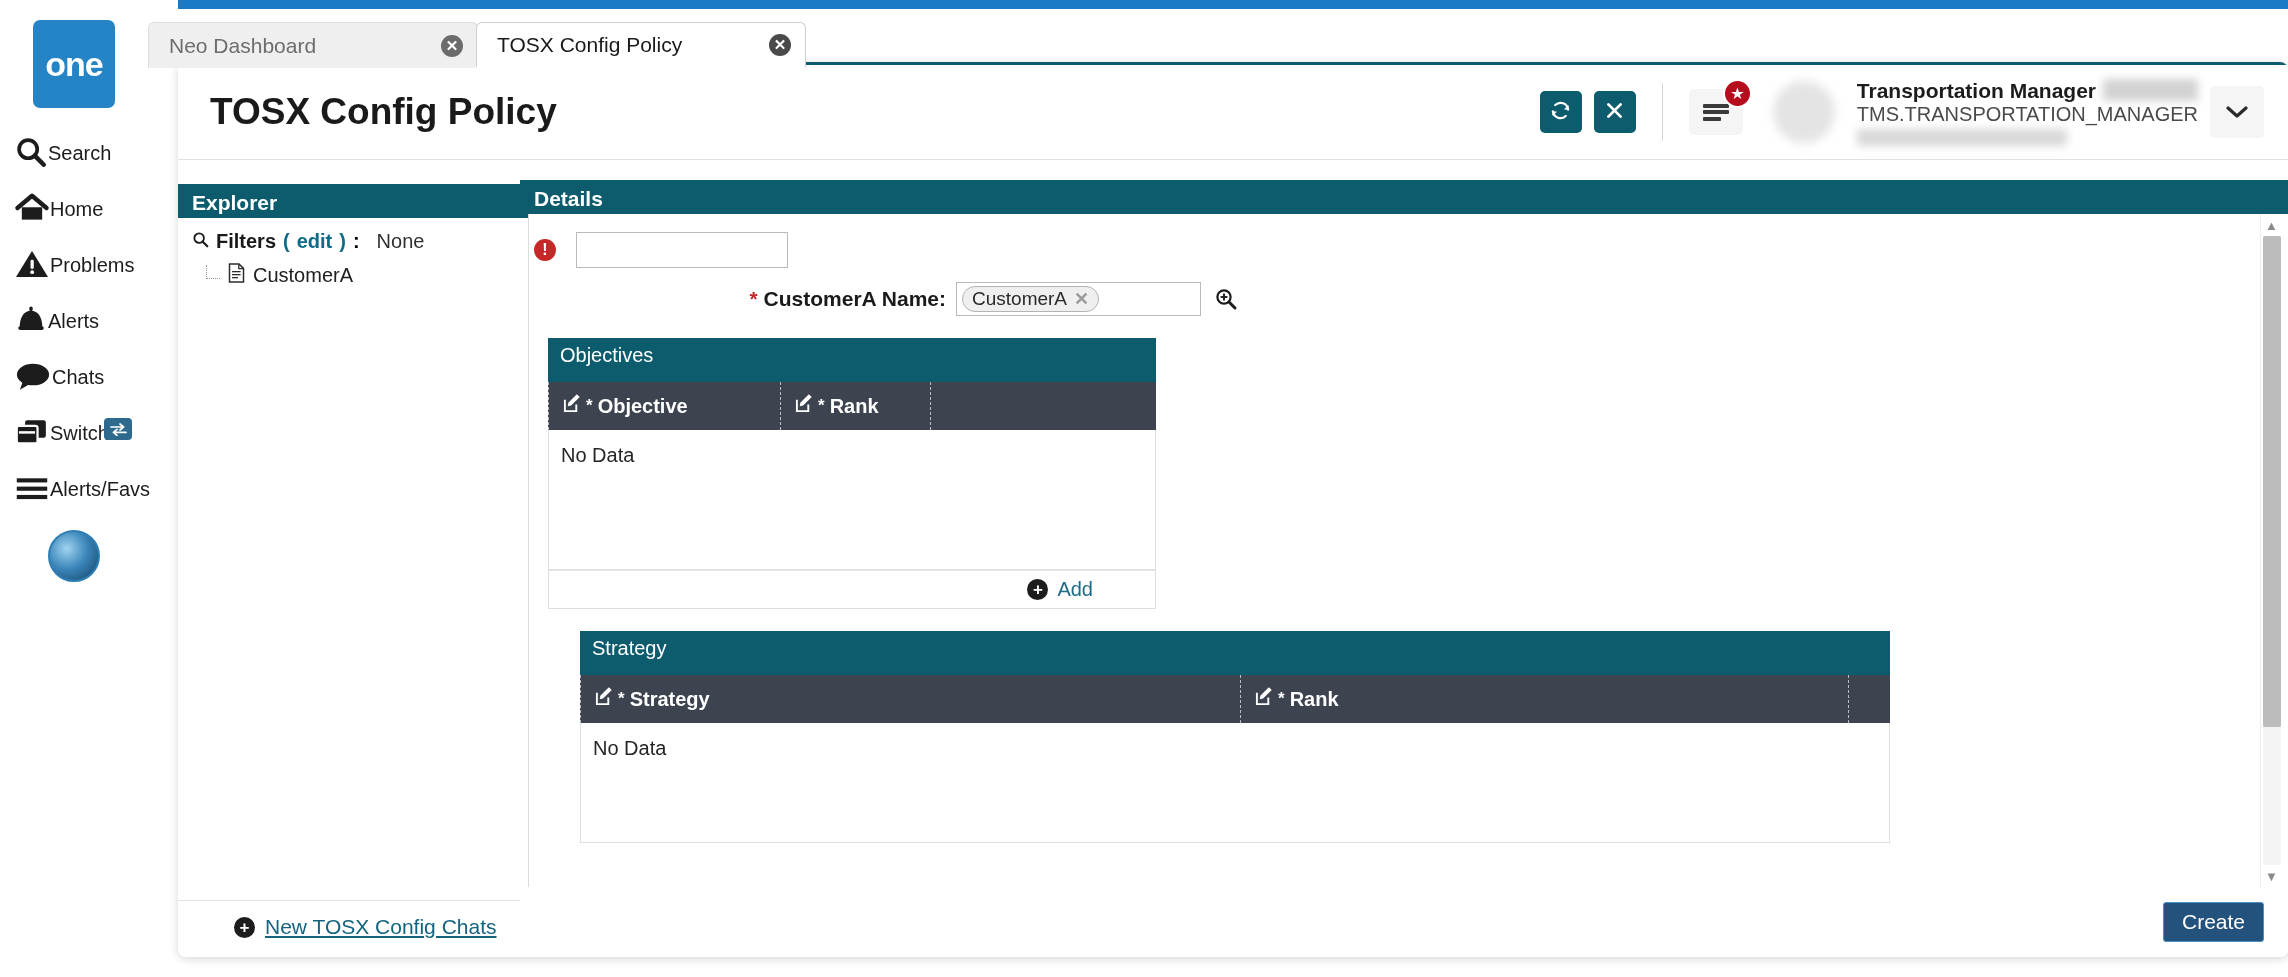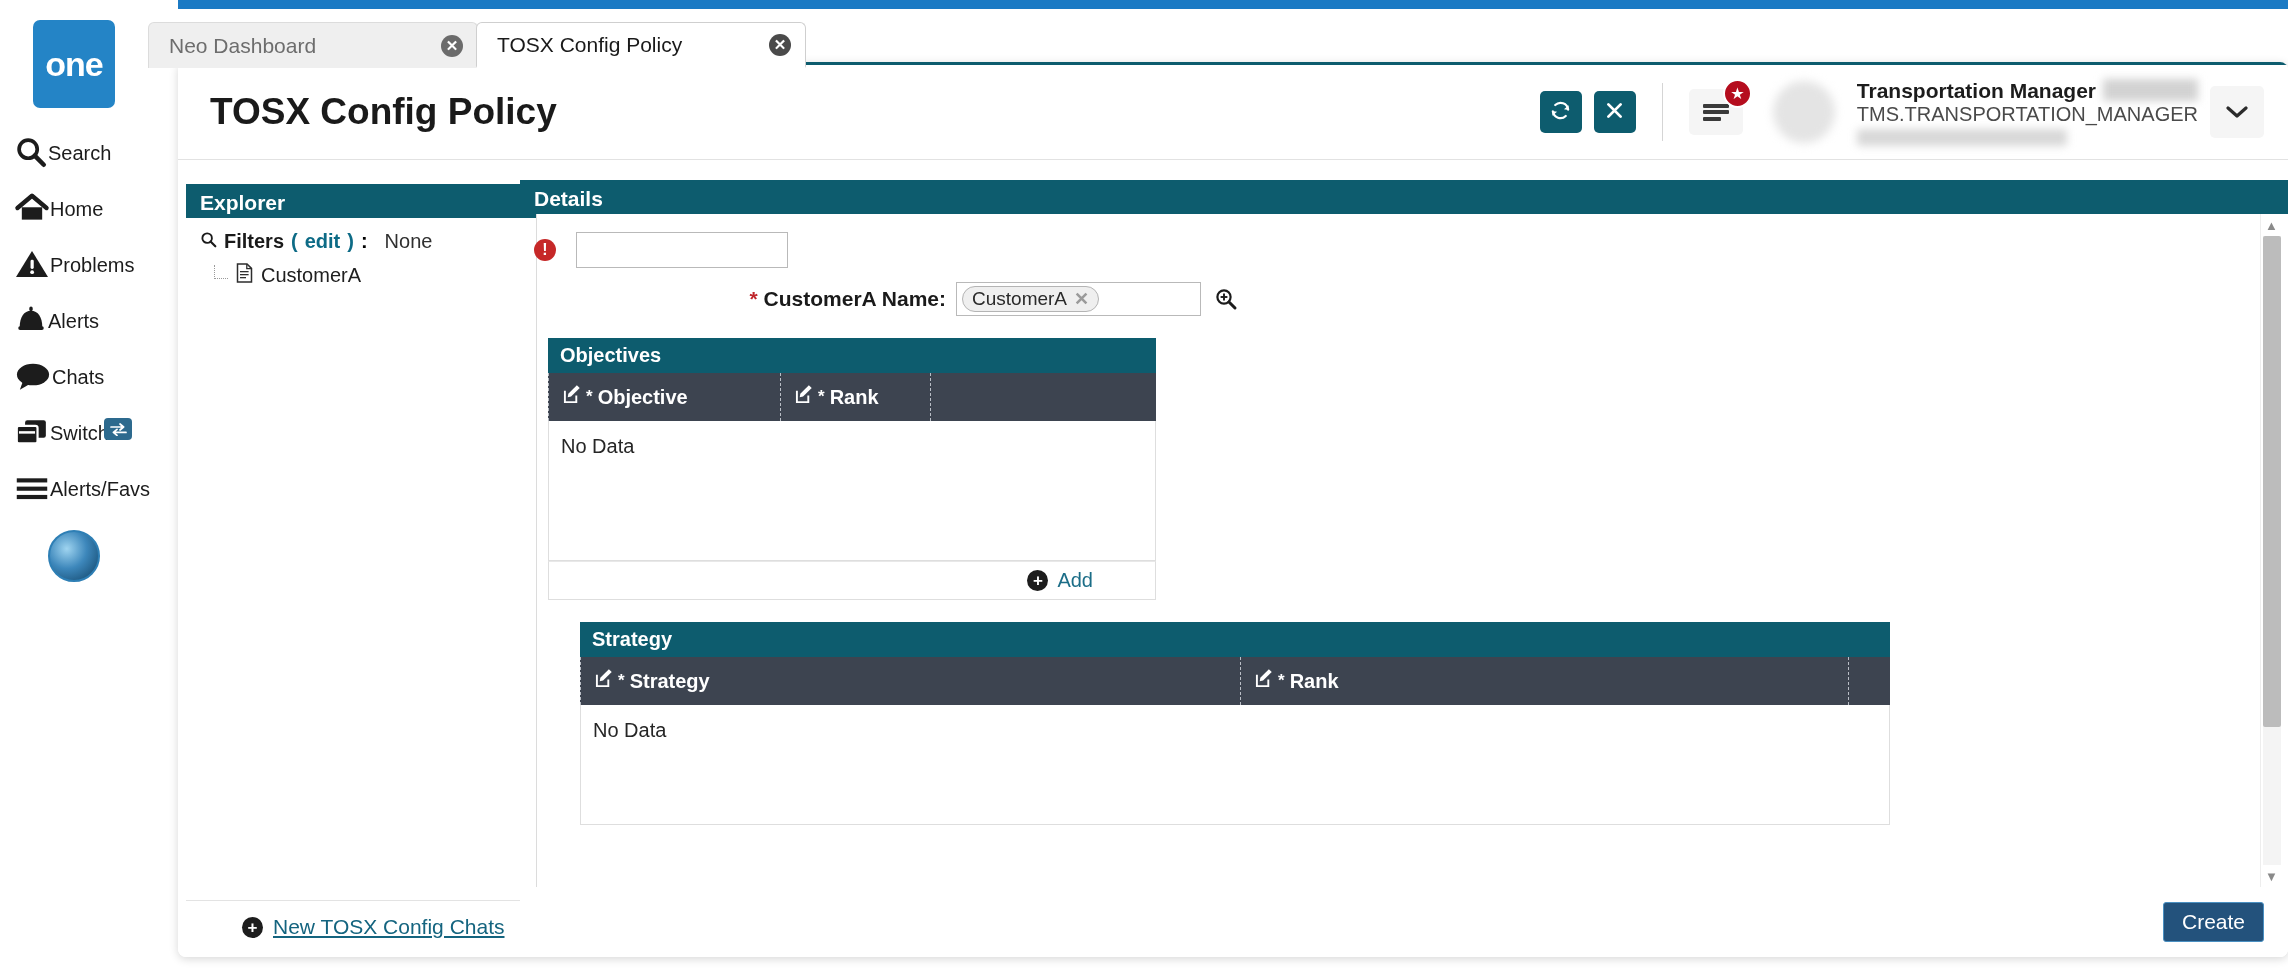--- a/index.html
+++ b/index.html
@@ -195,21 +195,21 @@
 
   
   #content {
     position: absolute; left: 0; top: 98px;
     width: 100%; bottom: 0;
     background: #ffffff;
   }
 
   
   #explorer-panel {
-    position: absolute; left: 8px; top: 24px;
+    position: absolute; left: 0; top: 24px;
     width: 351px; bottom: 0;
     border-right: 1px solid #dcdcdc;
   }
   .panel-head {
     background: #0d5c6e; color: #ffffff;
     font-size: 21px; font-weight: 700;
     padding: 7px 0 7px 14px;
     height: 34px;
   }
   #explorer-body { padding: 12px 10px 0 14px; }
@@ -307,22 +307,22 @@
     display: flex; align-items: center;
   }
 
   
   .grid-block { margin-top: 22px; }
   #objectives-block { margin-left: 28px; width: 608px; }
   #strategy-block   { margin-left: 60px; width: 1310px; }
 
   .grid-title {
     background: #0d5c6e; color: #ffffff;
-    font-size: 20px; font-weight: 700;
-    padding: 6px 0 6px 12px; height: 35px;
+    font-size: 20px; font-weight: 400;
+    padding: 6px 0 6px 12px; height: 44px;
   }
   .grid-header {
     background: #3d4450; height: 48px;
     display: flex; align-items: center;
     position: relative;
   }
   .gh-cell {
     display: flex; align-items: center; gap: 5px;
     color: #ffffff; font-size: 20px; font-weight: 700;
     height: 100%;

